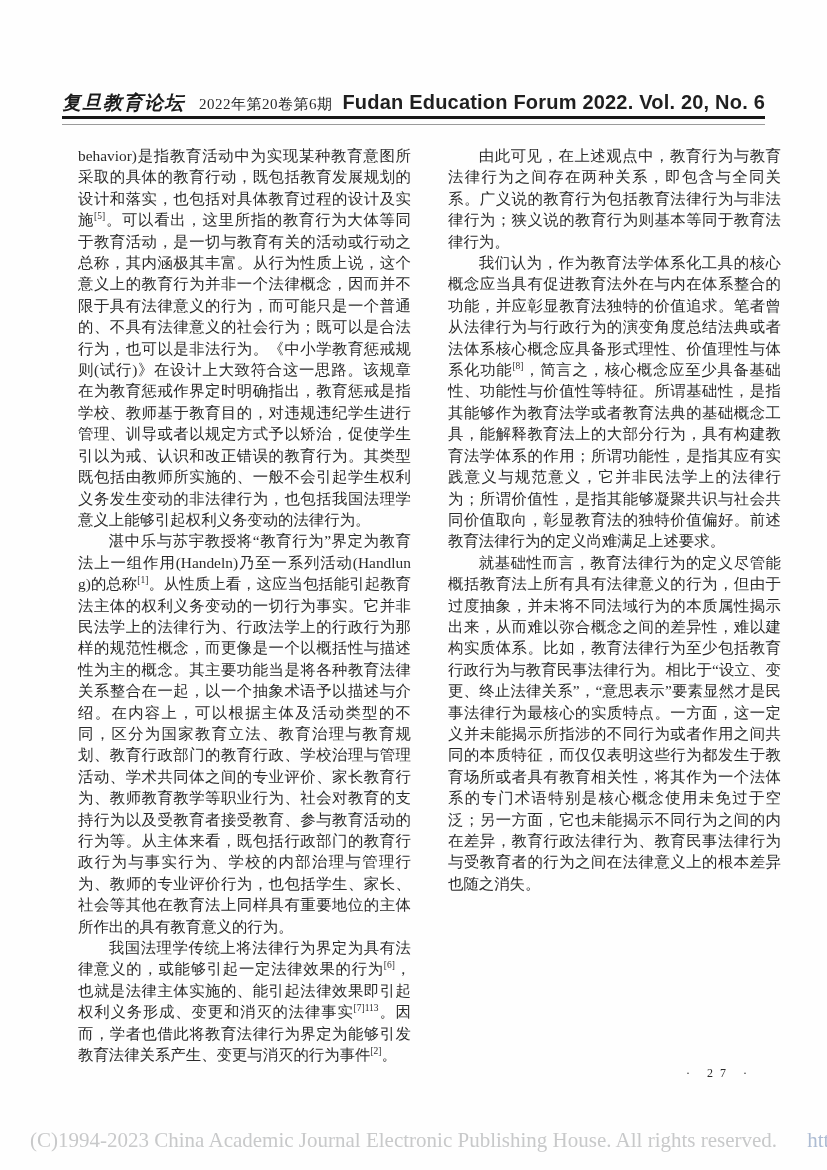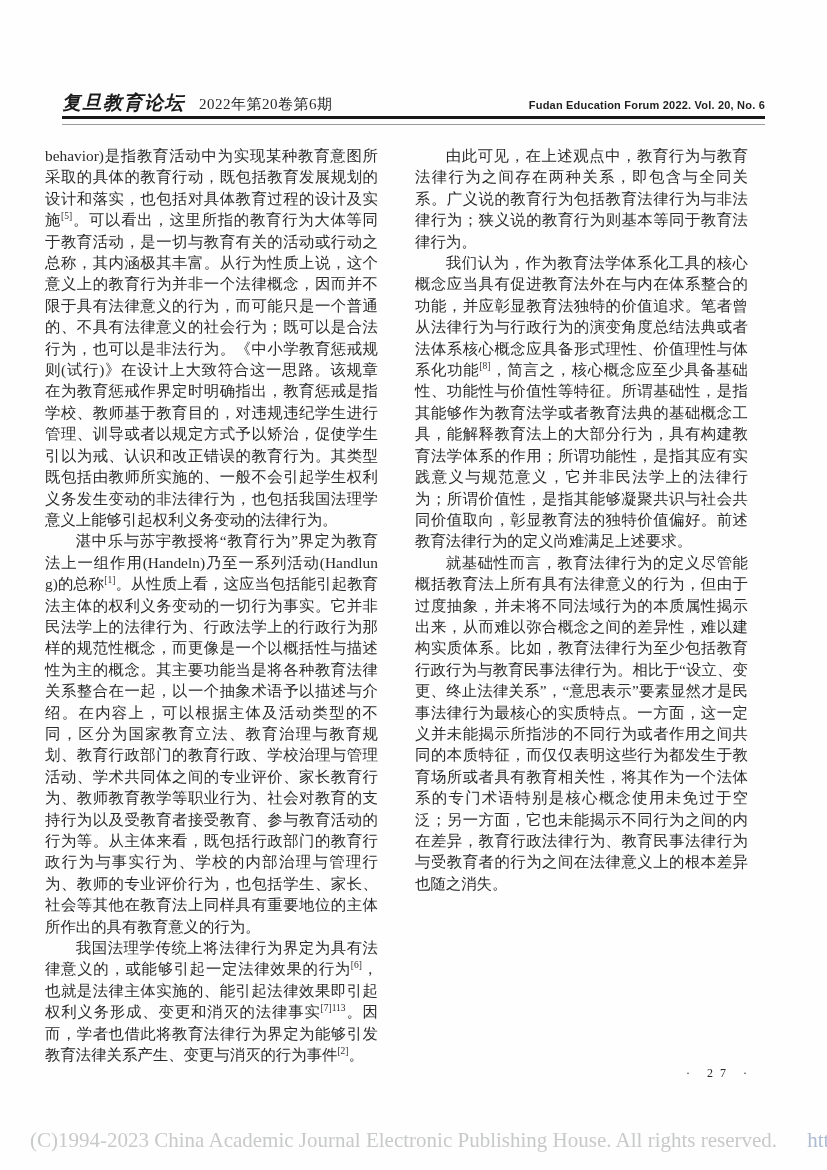--- a/index.html
+++ b/index.html
@@ -33,21 +33,21 @@
   .issue {
     font-size: 15px;
     color: #2a2a2a;
     margin-left: 10px;
     letter-spacing: 0.5px;
     margin-top: 48px;
   }
   .header-right {
     font-family: "Liberation Sans", "DejaVu Sans", sans-serif;
     font-weight: 700;
-    font-size: 11px;
+    font-size: 20px;
     color: #1f1f1f;
     letter-spacing: 0.2px;
   }
   .rule-thick {
     position: absolute;
     left: 62px;
     right: 62px;
     top: 116px;
     height: 3px;
     background: #181818;
@@ -56,21 +56,21 @@
     position: absolute;
     left: 62px;
     right: 62px;
     top: 124px;
     height: 1px;
     background: #9a9a9a;
   }
   
   .columns {
     position: absolute;
-    left: 45px;
+    left: 78px;
     top: 145px;
     width: 703px;
     display: flex;
     gap: 37px;
   }
   .col { width: 340px; }
   .col p {
     margin: 0;
     font-size: 15.4px;
     line-height: 21.4px;

